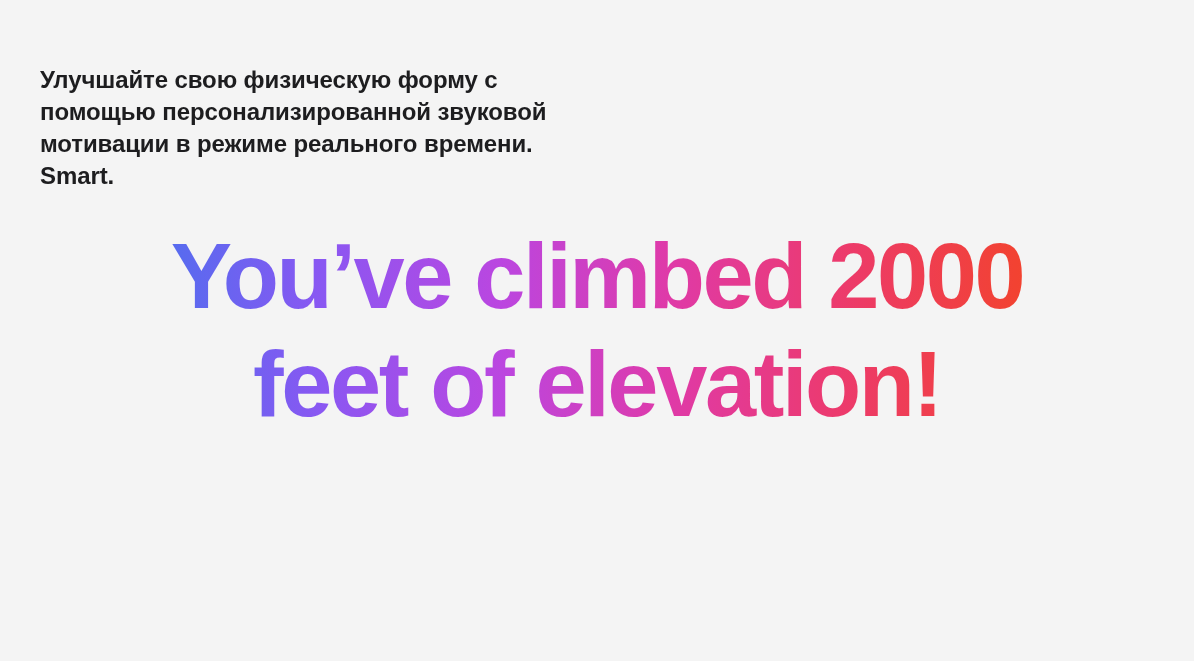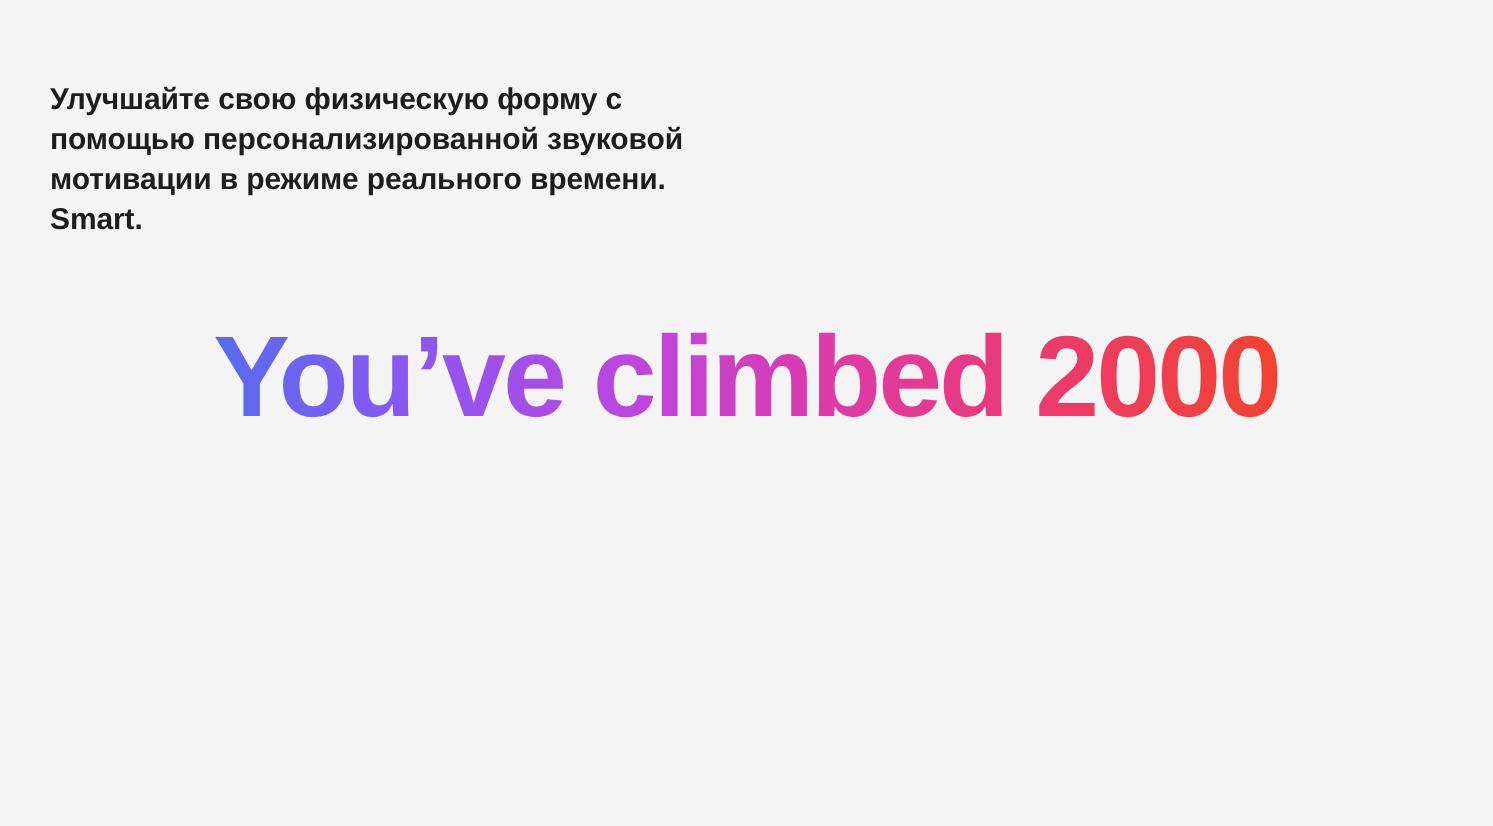--- a/index.html
+++ b/index.html
@@ -41,21 +41,20 @@
   .headline {
     position: absolute;
     left: 0;
     right: 0;
     top: 222px;
     text-align: center;
     font-size: 92px;
     font-weight: bold;
     line-height: 108px;
     letter-spacing: -2.4px;
-    margin-top: 26px;
   }
 
   .headline-line {
     display: block;
     background-image: linear-gradient(
         90deg,
         #2c7df0 0%,
         #4d6fee 12%,
         #8a57f2 27%,
         #bb46e0 42%,
@@ -74,15 +73,16 @@
 
 <div class="page">
 
   <p class="description">Улучшайте свою физическую форму с
 помощью персонализированной звуковой
 мотивации в режиме реального времени.
 Smart.</p>
 
   <div class="headline">
     <span class="headline-line">You’ve climbed 2000</span>
+    <span class="headline-line">feet of elevation!</span>
   </div>
 
 </div>
 
 </body></html>

